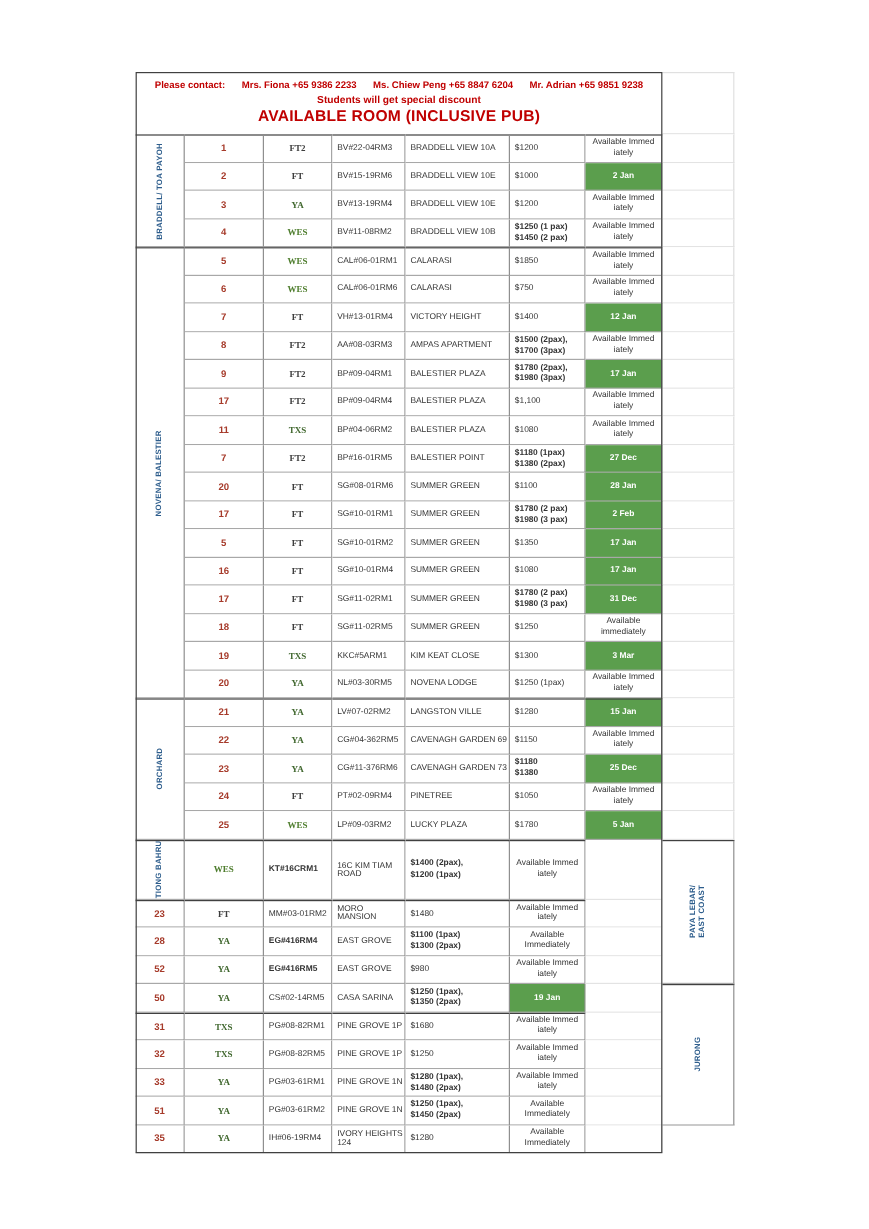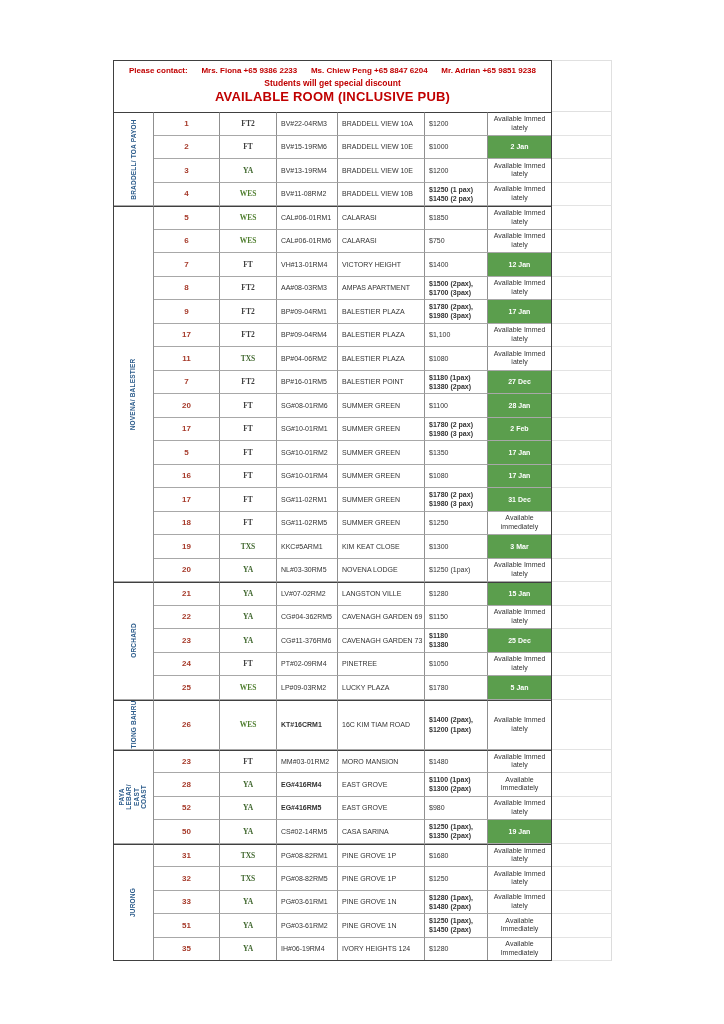--- a/index.html
+++ b/index.html
@@ -267,21 +267,20 @@
       <div class="cell num">25</div>
       <div class="cell type t-WES">WES</div>
       <div class="cell code">LP#09-03RM2</div>
       <div class="cell bld">LUCKY PLAZA</div>
       <div class="cell price">$1780</div>
       <div class="cell avail-date">5 Jan</div>
       <div class="cell empty-cell"></div>
       <div class="cell group-cell sect-top" style="grid-row: span 1;">
         <div class="vlabel">TIONG BAHRU</div>
       </div>
-      <div class="cell num sect-top">26</div>
       <div class="cell type t-WES sect-top">WES</div>
       <div class="cell code bold sect-top">KT#16CRM1</div>
       <div class="cell bld sect-top">16C KIM TIAM ROAD</div>
       <div class="cell price bold sect-top">$1400 (2pax),
 $1200 (1pax)</div>
       <div class="cell avail sect-top">Available Immed
 iately</div>
       <div class="cell empty-cell"></div>
       <div class="cell group-cell sect-top" style="grid-row: span 4;">
         <div class="vlabel vwrap">PAYA LEBAR/ EAST COAST</div>

